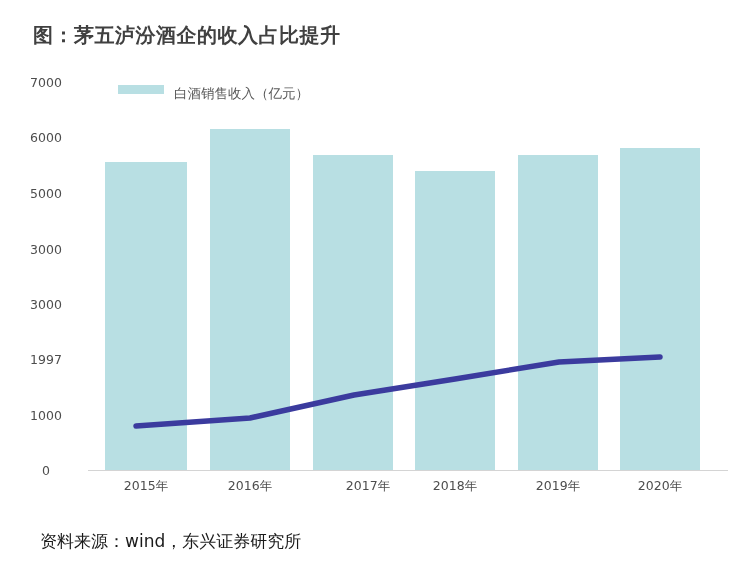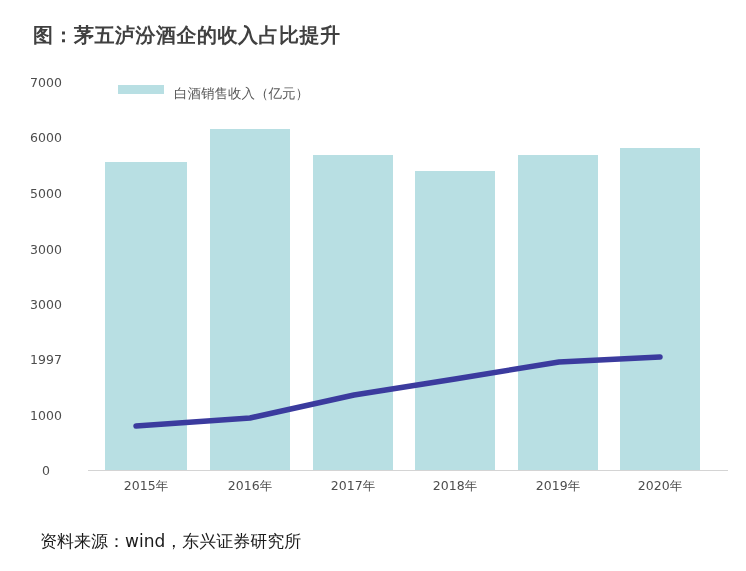--- a/index.html
+++ b/index.html
@@ -198,21 +198,21 @@
 
     <svg id="line-svg" viewBox="0 0 746 510" preserveAspectRatio="none">
       <polyline points="136,426 250,418 354,395 455,379 559,362 660,357" fill="none" stroke="#3b3b9e" stroke-width="5.5" stroke-linecap="round" stroke-linejoin="round"></polyline>
     </svg>
 
     <div id="axis-line"></div>
 
     <div id="x-axis-labels">
       <div class="x-tick-label" style="left:146px">2015年</div>
       <div class="x-tick-label" style="left:250px">2016年</div>
-      <div class="x-tick-label" style="left:353px">2017年</div>
+      <div class="x-tick-label" style="left:368px">2017年</div>
       <div class="x-tick-label" style="left:455px">2018年</div>
       <div class="x-tick-label" style="left:558px">2019年</div>
       <div class="x-tick-label" style="left:660px">2020年</div>
     </div>
 
   </div>
 
   <div id="source-note">资料来源：wind，东兴证券研究所</div>
 
 </div>

